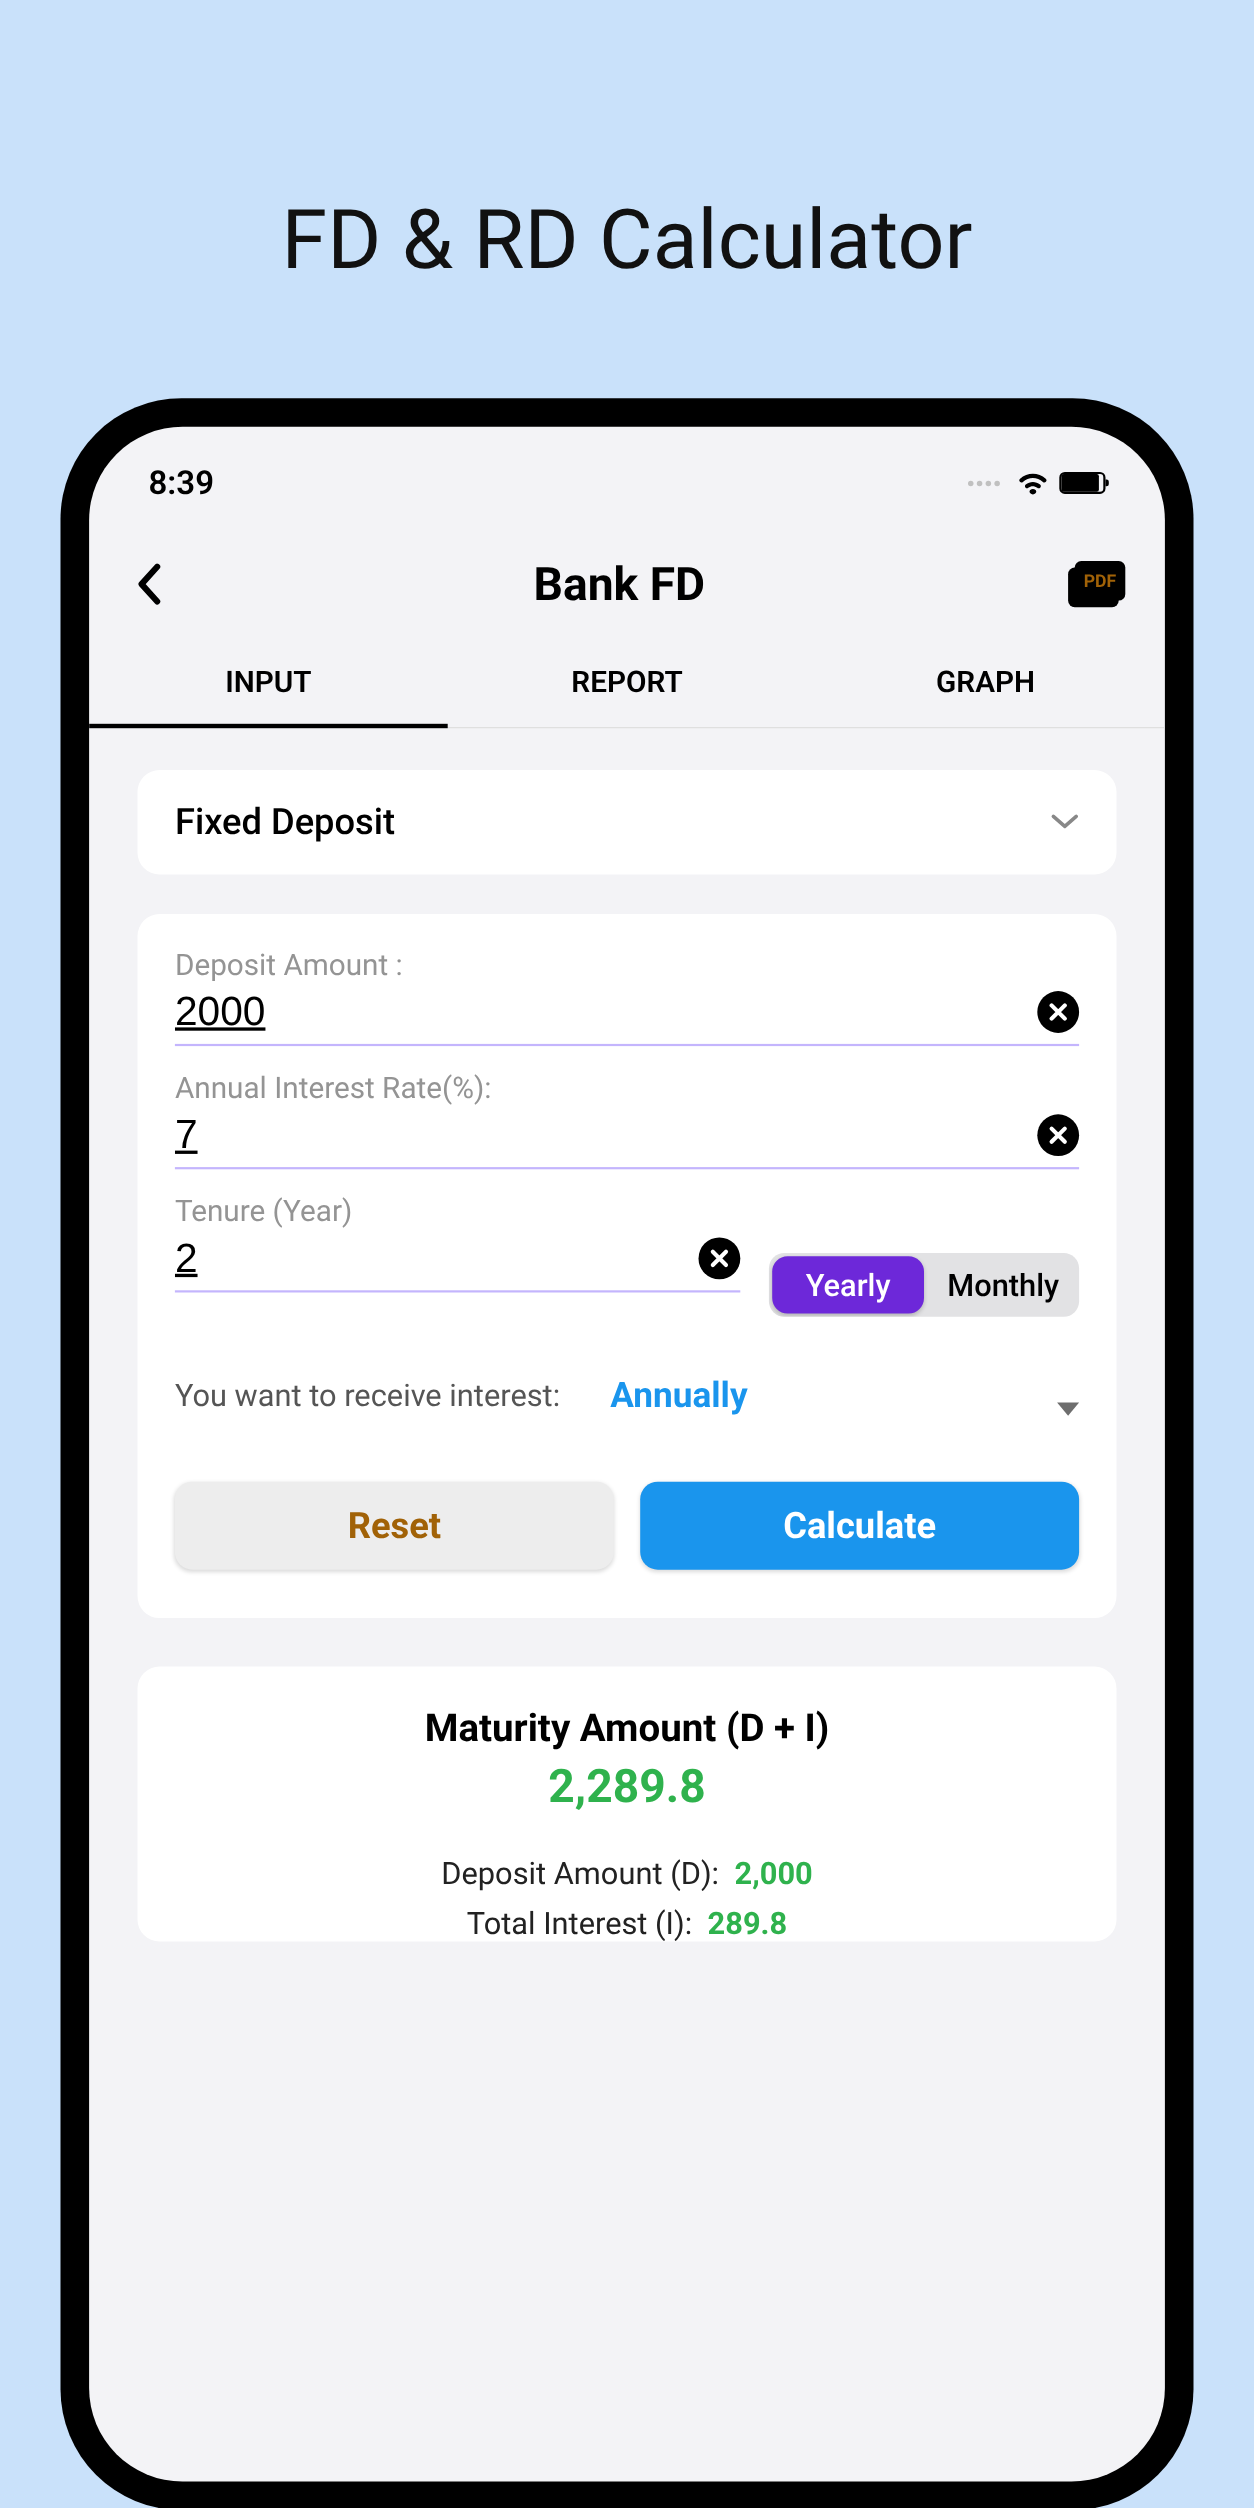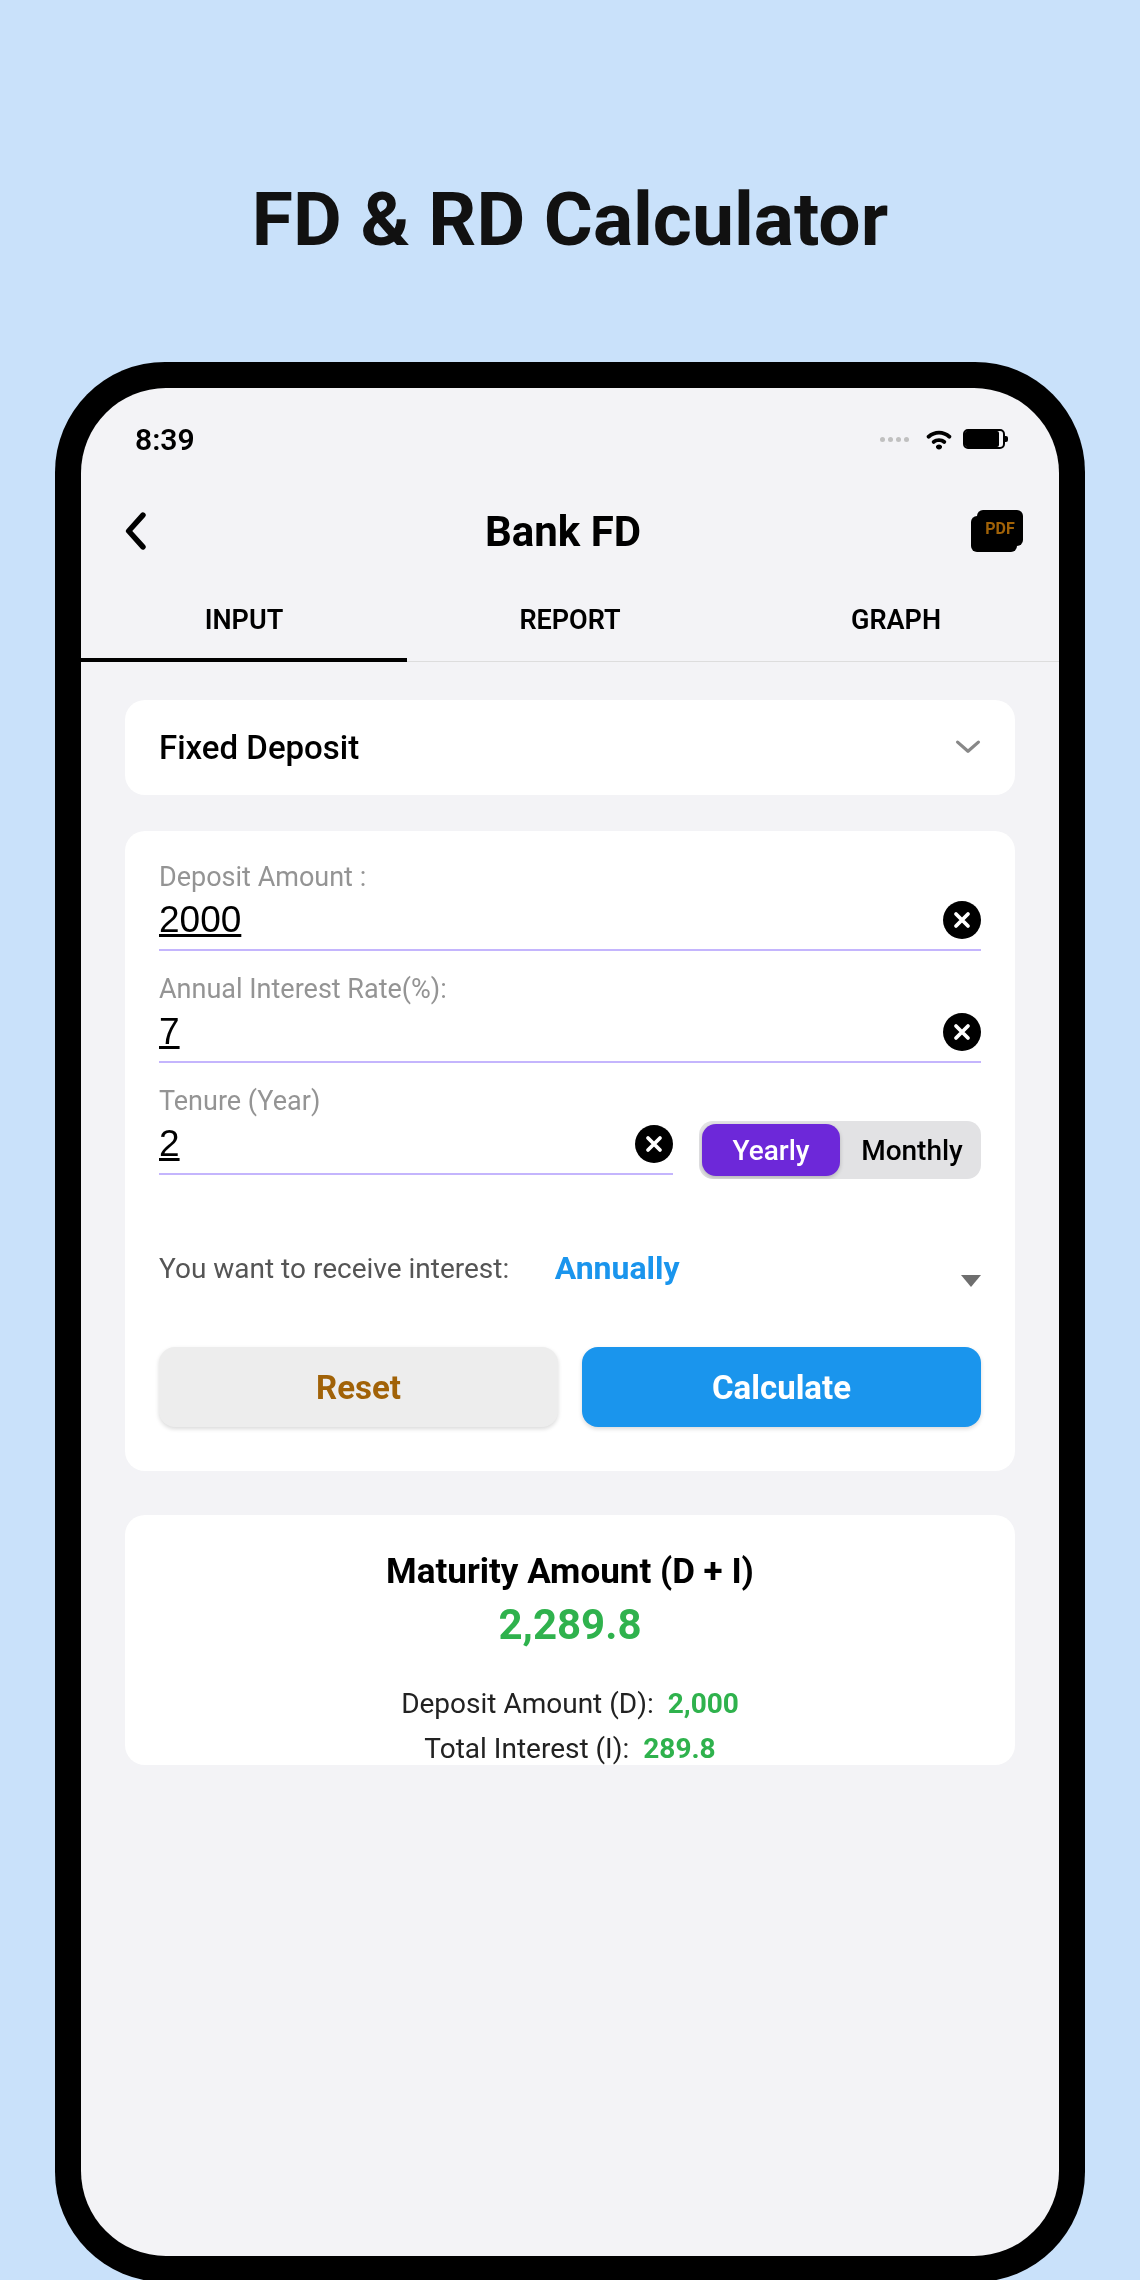--- a/index.html
+++ b/index.html
@@ -6,21 +6,21 @@
 body {
   background: #c9e1fa;
   font-family: -apple-system, BlinkMacSystemFont, "Segoe UI", Roboto, Helvetica, Arial, sans-serif;
   width: 1140px;
   height: 2280px;
   position: relative;
 }
 .promo-title {
   text-align: center;
   font-size: 75px;
-  font-weight: 700;
+  font-weight: 400;
   color: #111;
   padding-top: 175px;
 }
 .phone {
   position: absolute;
   left: 55px;
   top: 362px;
   width: 1030px;
   height: 1920px;
   background: #000;
@@ -192,21 +192,21 @@
   color: #fff;
   display: flex;
   align-items: center;
   justify-content: center;
   font-size: 22px;
   line-height: 1;
 }
 .tenure-row {
   display: flex;
   gap: 26px;
-  align-items: center;
+  align-items: flex-end;
 }
 .tenure-field { flex: 0 0 41%; }
 .tenure-field .field-row { padding-bottom: 8px; }
 .toggle-group {
   flex: 1;
   display: flex;
   background: #e2e2e4;
   border-radius: 14px;
   overflow: hidden;
   height: 58px;

